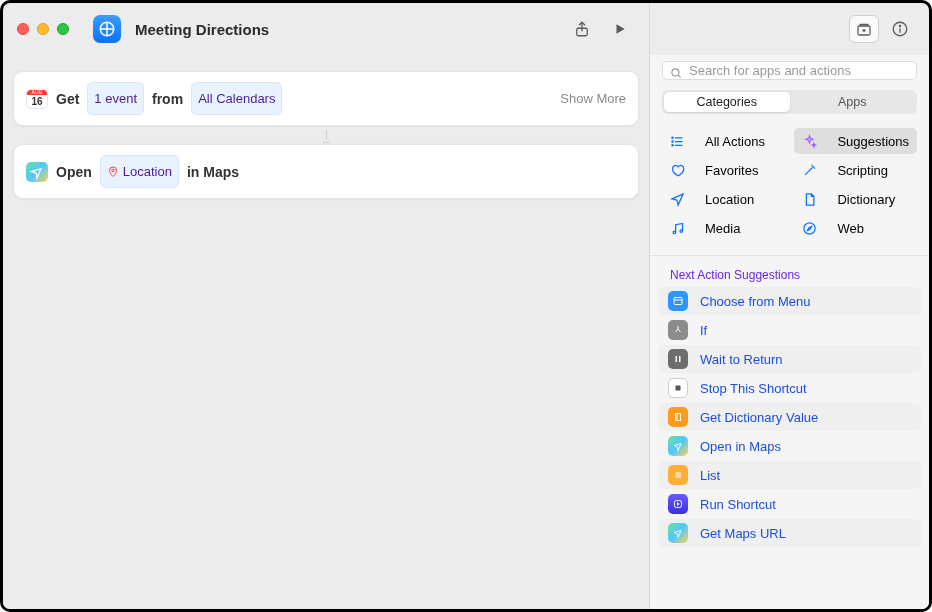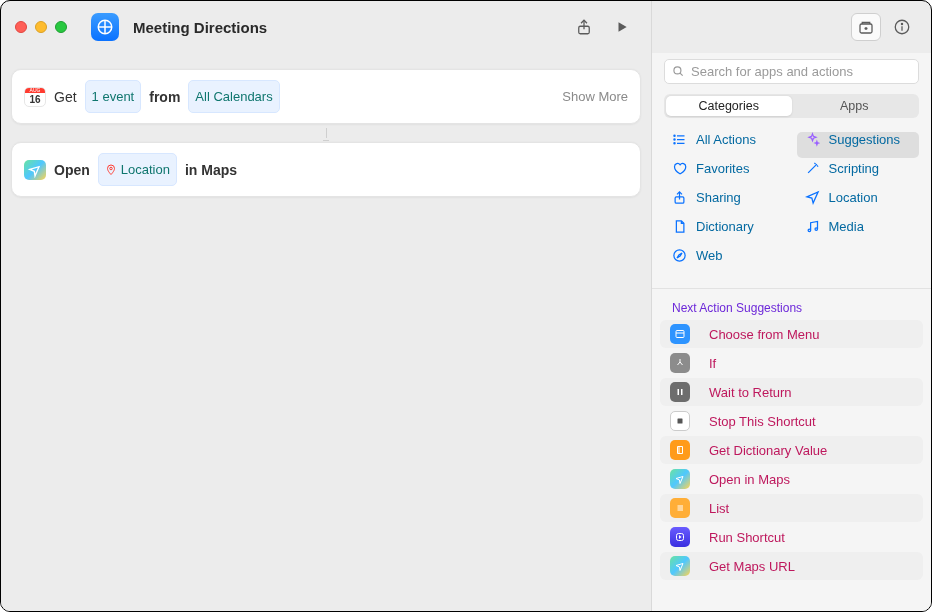--- a/index.html
+++ b/index.html
@@ -1,20 +1,20 @@
 <!DOCTYPE html>
 <html><head>
 <meta charset="utf-8">
 <style>
   * { box-sizing: border-box; margin: 0; padding: 0; font-family: -apple-system, BlinkMacSystemFont, "Segoe UI", Helvetica, Arial, sans-serif; }
   html, body { width: 932px; height: 612px; }
   .window {
     width: 932px; height: 612px;
     background: #ececec;
-    border: 1px solid #000000;
+    border: 3px solid #000000;
     border-radius: 10px;
     overflow: hidden;
     display: flex;
     flex-direction: column;
     position: relative;
   }
   .titlebar {
     height: 52px;
     display: flex;
     align-items: center;
@@ -69,21 +69,21 @@
     width:22px; height:20px; border-radius:5px;
     display:flex; align-items:center; justify-content:center;
     font-size:11px; color:#fff;
   }
   .cal-icon { background:#fff; border:1px solid #e6e6e6; flex-direction:column; overflow:hidden;}
   .cal-icon .redbar { width:100%; height:7px; background:#ff3b30; font-size:5px; color:#fff; display:flex; align-items:center; justify-content:center;}
   .cal-icon .num { font-size:10px; color:#333; font-weight:600; line-height:13px;}
   .maps-icon { background:linear-gradient(135deg,#69e3a1,#4fc7ff,#ffd54f); }
   .maps-icon svg { width:16px; height:16px;}
   .token {
-    background:#e9f2ff; color:#0f766e; border:1px solid #d7e7ff;
+    background:#e9f2ff; color:#4c1d95; border:1px solid #d7e7ff;
     padding:8px 6px; border-radius:5px; display:inline-flex; align-items:center; gap:4px;
     font-size:13px;
   }
   .token .tiny { width:12px; height:12px; }
   .showmore { margin-left:auto; color:#8a8a8a; font-size:13px; }
   .connector { display:flex; justify-content:center; margin:-4px 0 4px; }
   .connector .line { width:1px; height:10px; background:#cfcfcf; position:relative; }
   .connector .line::after { content:""; position:absolute; left:50%; bottom:-3px; width:6px; height:1px; background:#cfcfcf; transform:translateX(-50%);}
 
   
@@ -96,55 +96,55 @@
     height:52px; display:flex; align-items:center; justify-content:flex-end;
     gap:6px; padding:0 14px;
   }
   .sp-titlebar .tb-btn.compose {
     border:1px solid #cfcfcf; border-radius:6px; background:#fafafa;
   }
   .search {
     margin:6px 12px 10px; position:relative;
   }
   .search input {
-    width:100%; height:25px; border-radius:5px;
+    width:100%; height:19px; border-radius:5px;
     border:1px solid #dcdcdc; background:#fff;
     padding:0 8px 0 26px; font-size:13px; color:#333;
   }
   .search input::placeholder { color:#9a9a9a; }
   .search svg { position:absolute; left:7px; top:5px; width:14px; height:14px; color:#9a9a9a;}
 
   .seg {
     margin:0 12px 10px; height:24px; background:#e7e7e7;
     border-radius:6px; display:flex; padding:2px;
   }
   .seg .opt { flex:1; display:flex; align-items:center; justify-content:center; font-size:12.5px; color:#555; border-radius:5px;}
   .seg .opt.on { background:#fff; box-shadow:0 0.5px 2px rgba(0,0,0,0.1); color:#222; }
 
   .catgrid {
     padding:4px 12px 10px;
     display:grid; grid-template-columns:1fr 1fr; gap:3px 10px;
   }
   .catitem {
-    height:26px; display:flex; gap:9px;
-    padding:0 8px; border-radius:5px; font-size:13px; color:#0369a1;
+    height:26px; display:flex; align-items:center; gap:20px;
+    padding:0 8px; border-radius:5px; font-size:13px; color:#000000;
   }
   .catitem.sel { background:#dedede; }
   .catitem svg { width:15px; height:15px; color:#0a72ff; flex-shrink:0;}
   .catitem .wand { color:#9a60ff; }
 
   .divider { height:1px; background:#e2e2e2; margin:4px 0; }
 
   .sugg-head {
     font-size:12px; color:#6d28d9; padding:8px 20px 4px;
   }
   .sugg-list { flex:1; overflow:auto; padding:0 8px 8px; }
   .sugg-item {
-    height:28px; display:flex; align-items:center; gap:19px;
-    padding:0 10px; border-radius:6px; font-size:13px; color:#be185d;
+    height:28px; display:flex; align-items:center; gap:12px;
+    padding:0 10px; border-radius:6px; font-size:13px; color:#1d4ed8;
     margin:1px 0;
   }
   .sugg-item:nth-child(odd){ background:#efefef; }
   .sugg-item .ic {
     width:20px; height:20px; border-radius:5px;
     display:flex; align-items:center; justify-content:center;
     color:#fff; flex-shrink:0;
   }
   .ic.blue { background:#2e94ff; }
   .ic.gray { background:#8c8c8c; }
@@ -211,21 +211,21 @@
 
   <div class="body">
 
     <div class="editor">
 
       <div class="action-card">
         <div class="small-icon cal-icon">
           <div class="redbar">AUG</div>
           <div class="num">16</div>
         </div>
-        <span style="font-weight:400;">Get</span>
+        <span style="font-weight:700;">Get</span>
         <span class="token">1 event</span>
         <span style="font-weight:600;">from</span>
         <span class="token">All Calendars</span>
         <span class="showmore">Show More</span>
       </div>
 
       <div class="connector">
           <div class="line"></div>
         </div>
 
@@ -290,28 +290,20 @@
         <div class="catitem">
           <svg viewBox="0 0 24 24" fill="none" stroke="currentColor" stroke-width="2">
               <path d="M5 19L19 5"></path>
               <path d="M15 3l2 2"></path>
               <path d="M19 7l2 2"></path>
             </svg>
           <span>Scripting</span>
         </div>
         <div class="catitem">
           <svg viewBox="0 0 24 24" fill="none" stroke="currentColor" stroke-width="2">
-              <path d="M12 3v12"></path>
-              <path d="M8 7l4-4 4 4"></path>
-              <rect x="5" y="11" width="14" height="10" rx="2"></rect>
-            </svg>
-          <span>Sharing</span>
-        </div>
-        <div class="catitem">
-          <svg viewBox="0 0 24 24" fill="none" stroke="currentColor" stroke-width="2">
               <path d="M3 11l18-8-8 18-2-8z"></path>
             </svg>
           <span>Location</span>
         </div>
         <div class="catitem">
           <svg viewBox="0 0 24 24" fill="none" stroke="currentColor" stroke-width="2">
               <path d="M7 3h8l4 4v14H7z"></path>
               <path d="M15 3v4h4"></path>
             </svg>
           <span>Dictionary</span>

